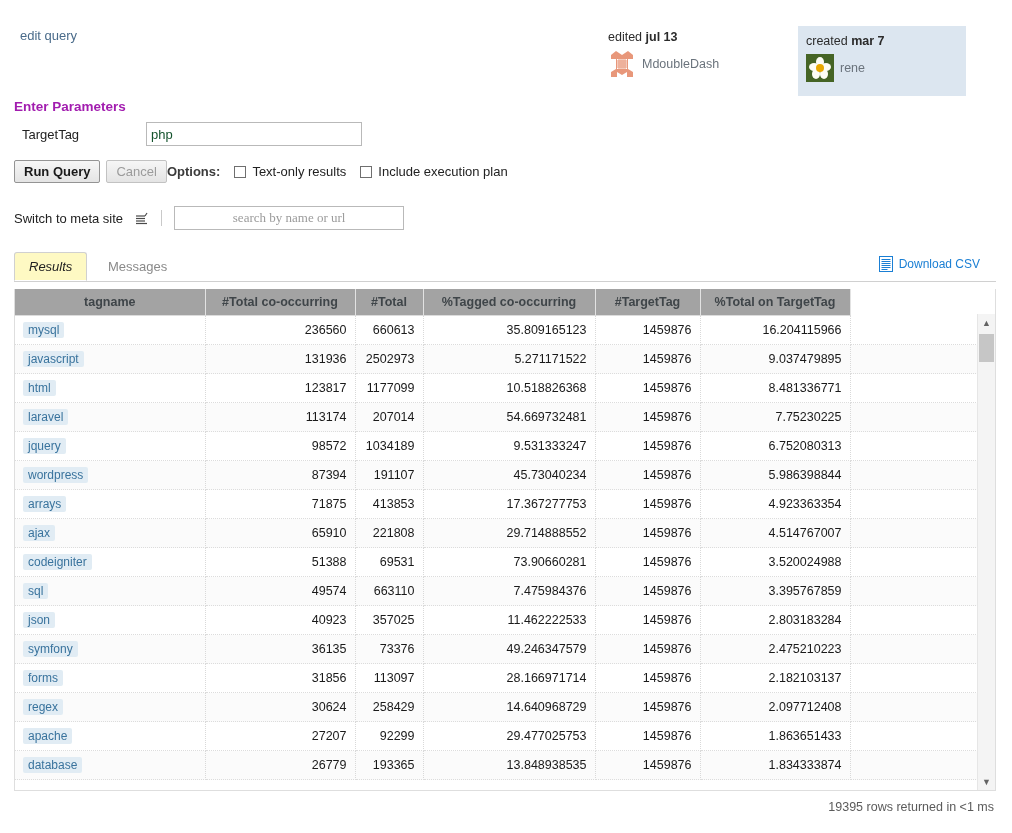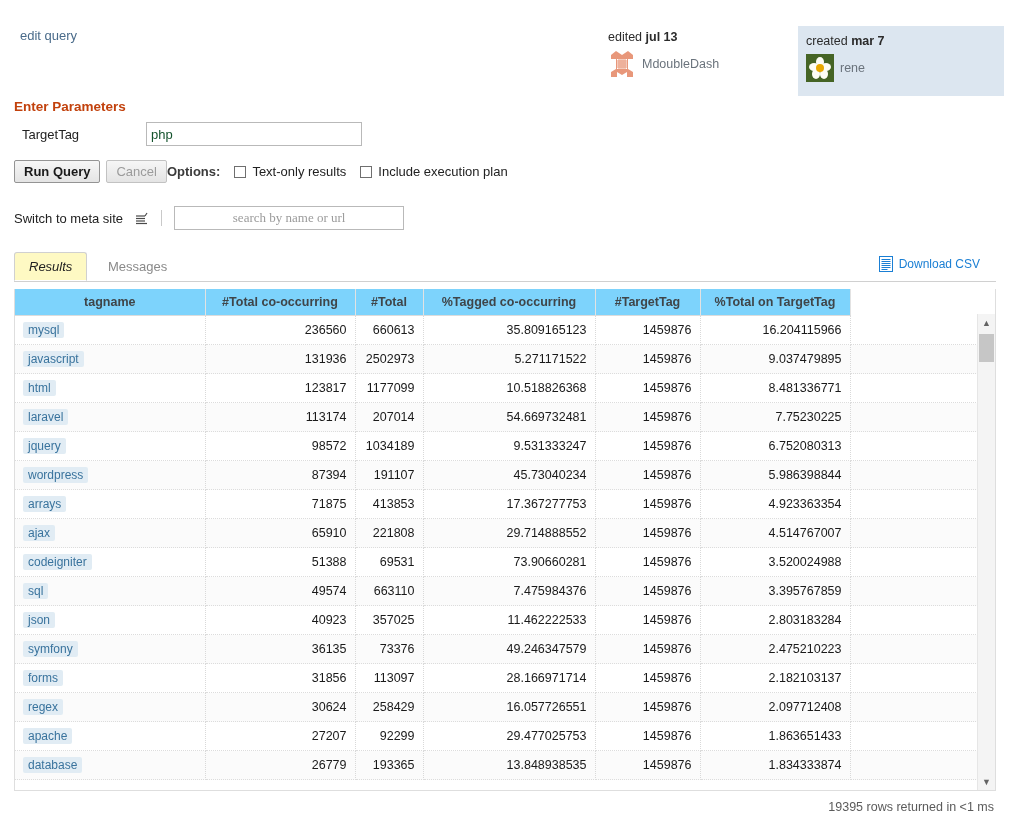--- a/index.html
+++ b/index.html
@@ -19,34 +19,34 @@
   .edit-query-link {
     position: absolute; left: 20px; top: 28px;
     font-size: 13px; color: #4a6b8a; cursor: pointer;
   }
   .meta-block {
     position: absolute; top: 30px;
     font-size: 12px; color: #3b4045;
   }
   .meta-edited { left: 608px; width: 180px; }
   .meta-created {
-    left: 798px; width: 206px; top: 26px;
+    left: 798px; width: 168px; top: 26px;
     background: #dce6f0; padding: 8px 0 10px 8px; box-sizing: border-box;
     height: 70px;
   }
   .meta-line { font-size: 12.5px; color: #2b2b2b; margin: 0 0 6px 0; }
   .meta-line b { font-weight: bold; }
   .user-row { display: flex; align-items: center; gap: 6px; }
   .avatar { width: 28px; height: 28px; display: block; flex: 0 0 auto; }
   .username { font-size: 12.5px; color: #6a737c; cursor: pointer; }
 
   
   .section-title {
     position: absolute; left: 14px; top: 99px;
-    font-size: 13.5px; font-weight: bold; color: #c2410c;
+    font-size: 13.5px; font-weight: bold; color: #a21caf;
   }
   .param-row { position: absolute; left: 22px; top: 122px; display: flex; align-items: center; }
   .param-label { font-size: 13px; color: #222; width: 124px; }
   .param-input {
     width: 206px; height: 20px; padding: 1px 4px;
     border: 1px solid #b9b9b9; background: #fff;
     font-family: "Liberation Sans", sans-serif; font-size: 13px; color: #14532d;
     box-sizing: content-box;
   }
 
@@ -106,21 +106,21 @@
 
   
   .table-wrap {
     position: absolute; left: 14px; top: 289px;
     width: 982px; height: 502px;
     border: 1px solid #dedede; border-top: none;
     box-sizing: border-box; background: #fff; overflow: hidden;
   }
   table.results { border-collapse: collapse; width: 975px; table-layout: fixed; }
   table.results th {
-    background: #7dd3fc; border-right: 1px solid #e2e2e2; border-bottom: 1px solid #dcdcdc;
+    background: #a3a3a3; border-right: 1px solid #e2e2e2; border-bottom: 1px solid #dcdcdc;
     font-size: 12.5px; font-weight: bold; color: #3f4549;
     padding: 6px 8px; text-align: center; white-space: nowrap;
   }
   table.results th.th-blank { border-right: none; background: #ffffff; border-bottom: 1px solid #ffffff; }
   table.results td {
     border-right: 1px dotted #d9d9d9; border-bottom: 1px dotted #dcdcdc;
     font-size: 12.5px; color: #1a1a1a; padding: 6px 8px; height: 16px;
   }
   table.results td.num { text-align: right; }
   table.results td.blank { border-right: none; }
@@ -407,21 +407,21 @@
             <td class="num">113097</td>
             <td class="num">28.166971714</td>
             <td class="num">1459876</td>
             <td class="num">2.182103137</td>
             <td class="blank"></td>
           </tr>
           <tr class="alt">
             <td><span class="tagchip">regex</span></td>
             <td class="num">30624</td>
             <td class="num">258429</td>
-            <td class="num">16.057726551</td>
+            <td class="num">14.640968729</td>
             <td class="num">1459876</td>
             <td class="num">2.097712408</td>
             <td class="blank"></td>
           </tr>
           <tr>
             <td><span class="tagchip">apache</span></td>
             <td class="num">27207</td>
             <td class="num">92299</td>
             <td class="num">29.477025753</td>
             <td class="num">1459876</td>

